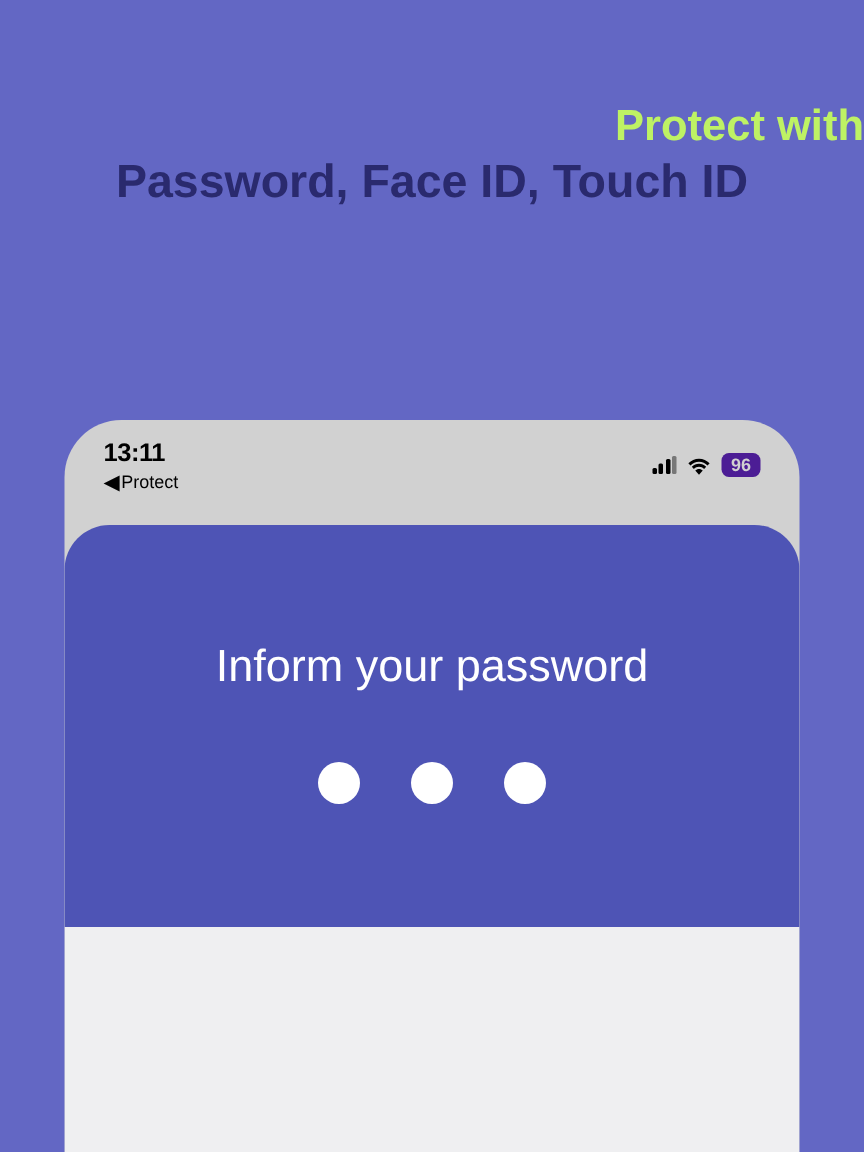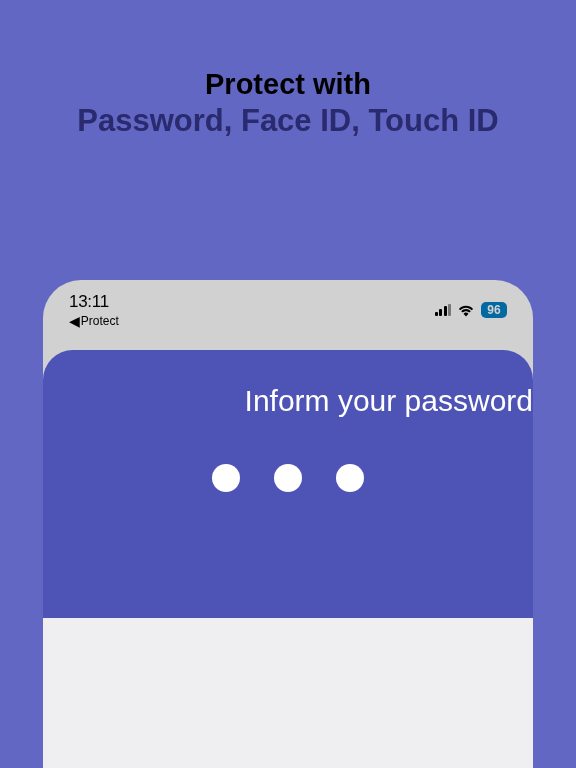--- a/index.html
+++ b/index.html
@@ -10,23 +10,24 @@
       font-family: -apple-system, BlinkMacSystemFont, 'Segoe UI', Arial, sans-serif;
       overflow: hidden;
       position: relative;
     }
     .marketing-text {
       text-align: center;
       padding-top: 68px;
       line-height: 1.15;
     }
     .marketing-line1 {
-      color: #000000;
+      color: #bef264;
       font-size: 29px;
       font-weight: 700;
+      text-align: right;
     }
     .marketing-line2 {
       color: #2a2a6e;
       font-size: 31px;
       font-weight: 700;
       margin-top: 2px;
     }
     .device-frame {
       position: absolute;
       top: 280px;
@@ -46,21 +47,21 @@
       height: 46px;
     }
     .status-left {
       display: flex;
       flex-direction: column;
       gap: 2px;
     }
     .status-time {
       color: #000;
       font-size: 17px;
-      font-weight: 400;
+      font-weight: 700;
       letter-spacing: -0.3px;
     }
     .status-back {
       color: #000;
       font-size: 12px;
       font-weight: 400;
       display: flex;
       align-items: center;
       gap: 1px;
     }
@@ -83,21 +84,21 @@
       width: 3px;
       background: #000;
       border-radius: 1px;
     }
     .cellular-icon span:nth-child(1){height:4px;}
     .cellular-icon span:nth-child(2){height:7px;}
     .cellular-icon span:nth-child(3){height:10px;}
     .cellular-icon span:nth-child(4){height:12px;background:#777;}
     .wifi-icon svg { display: block; }
     .battery-badge {
-      background: #0369a1;
+      background: #4c1d95;
       color: #d1d1d1;
       font-size: 12px;
       font-weight: 700;
       padding: 1px 4px;
       border-radius: 5px;
       min-width: 26px;
       text-align: center;
       line-height: 14px;
     }
     .lock-panel {
@@ -106,22 +107,22 @@
       left: 0;
       right: 0;
       bottom: 0;
       background: #4e54b5;
       border-radius: 30px 30px 0 0;
     }
     .lock-title {
       color: #fff;
       font-size: 30px;
       font-weight: 400;
-      text-align: right;
-      margin-top: 34px;
+      text-align: center;
+      margin-top: 78px;
     }
     .pin-dots {
       display: flex;
       justify-content: center;
       gap: 34px;
       margin-top: 46px;
     }
     .pin-dot {
       width: 28px;
       height: 28px;

